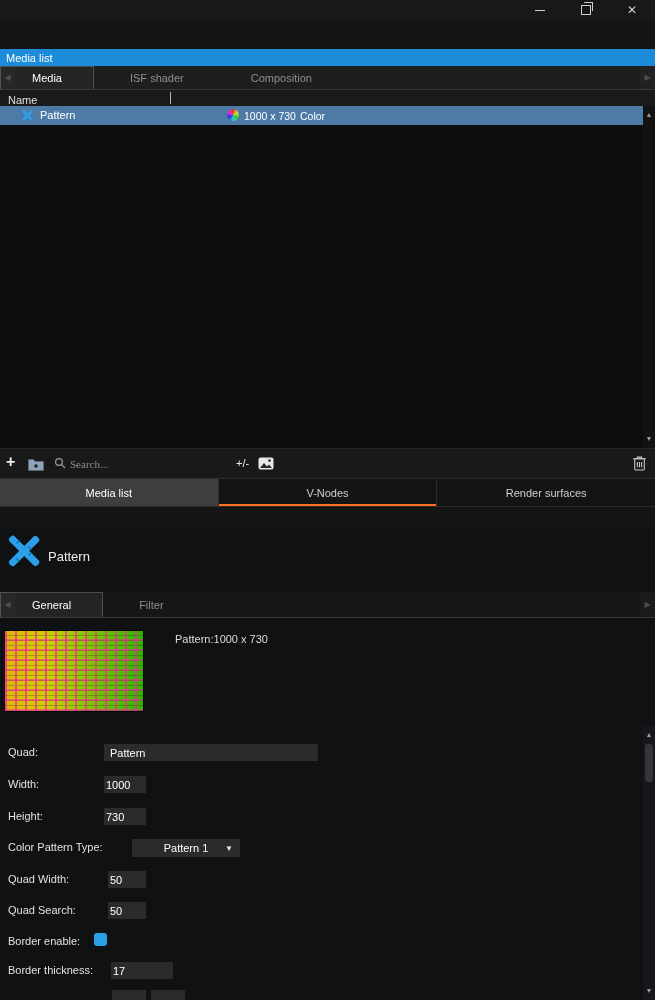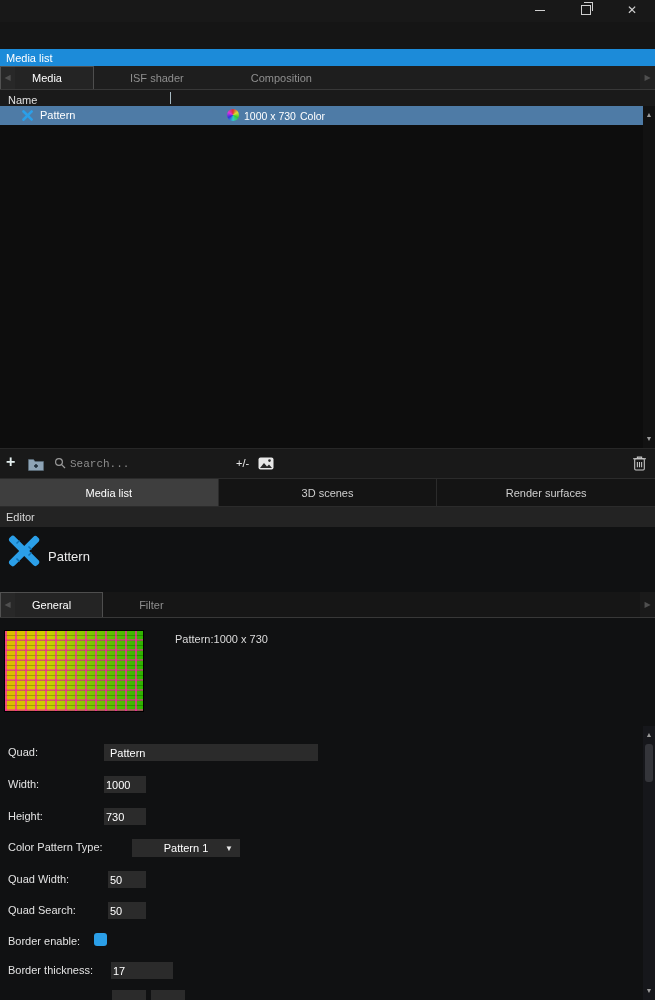--- a/index.html
+++ b/index.html
@@ -51,21 +51,21 @@
   .sarrow.up{top:4px}.sarrow.down{bottom:4px}
   .sthumb{position:absolute;left:2px;right:2px;top:18px;height:38px;background:#34353a;border-radius:3px;}
 
   
   .toolbar{position:absolute;top:448px;left:0;right:0;height:30px;background:#191919;border-top:1px solid #272727;box-sizing:border-box;}
   .toolbar > *{position:absolute;}
   .tb-plus{left:6px;top:5px;font-size:16px;font-weight:bold;color:#e4efef;line-height:16px;}
   .tb-folder{left:28px;top:8px;}
   .tb-search-icon{left:54px;top:8px;}
   .tb-search-input{left:68px;top:6px;width:150px;height:16px;background:transparent;border:none;outline:none;
-                   color:#c5c5c5;font-family:Liberation Mono, monospace;font-size:11px;}
+                   color:#c5c5c5;font-family:Liberation Serif, serif;font-size:11px;}
   .tb-search-input::placeholder{color:#8d8d8d;}
   .tb-plusminus{left:236px;top:8px;color:#e8e8e8;}
   .tb-image{left:258px;top:8px;}
   .tb-trash{right:8px;top:6px;}
 
   
   .segments{position:absolute;top:478px;left:0;right:0;height:29px;display:flex;background:#141414;
             border-top:1px solid #2b2b2b;border-bottom:1px solid #2b2b2b;box-sizing:border-box;}
   .segment{flex:1;display:flex;align-items:center;justify-content:center;color:#cfcfcf;
            border-right:1px solid #2b2b2b;box-sizing:border-box;}
@@ -185,27 +185,24 @@
         <path d="M1 3.5h12"></path>
           <path d="M5 3.5V2h4v1.5"></path>
         <rect x="2.5" y="3.5" width="9" height="10.5" rx="1"></rect>
         <path d="M5 6.5v5 M7 6.5v5 M9 6.5v5"></path>
       </svg>
     </span>
   </div>
 
   <div class="segments">
     <div class="segment active">Media list</div>
-    <div class="segment">3D scenes</div>
+    <div class="segment accent">V-Nodes</div>
     <div class="segment">Render surfaces</div>
   </div>
 
-  <div class="editor-bar">
-    <span>Editor</span>
-  </div>
   <div class="editor-bg"></div>
 
   <span class="editor-icon">
     <svg width="36" height="36" viewBox="0 0 24 24">
       <g fill="#2b9fe8">
         <rect x="9.7" y="-1" width="4.8" height="26" rx="2" transform="rotate(45 12 12)"></rect>
         <rect x="9.7" y="-1" width="4.8" height="26" rx="2" transform="rotate(-45 12 12)"></rect>
       </g>
       <g stroke="#0f72b4" stroke-width="1">
         <path d="M7 7 l2 -2 M15 15 l2 -2 M7 17 l2 2 M15 9 l2 2"></path>

